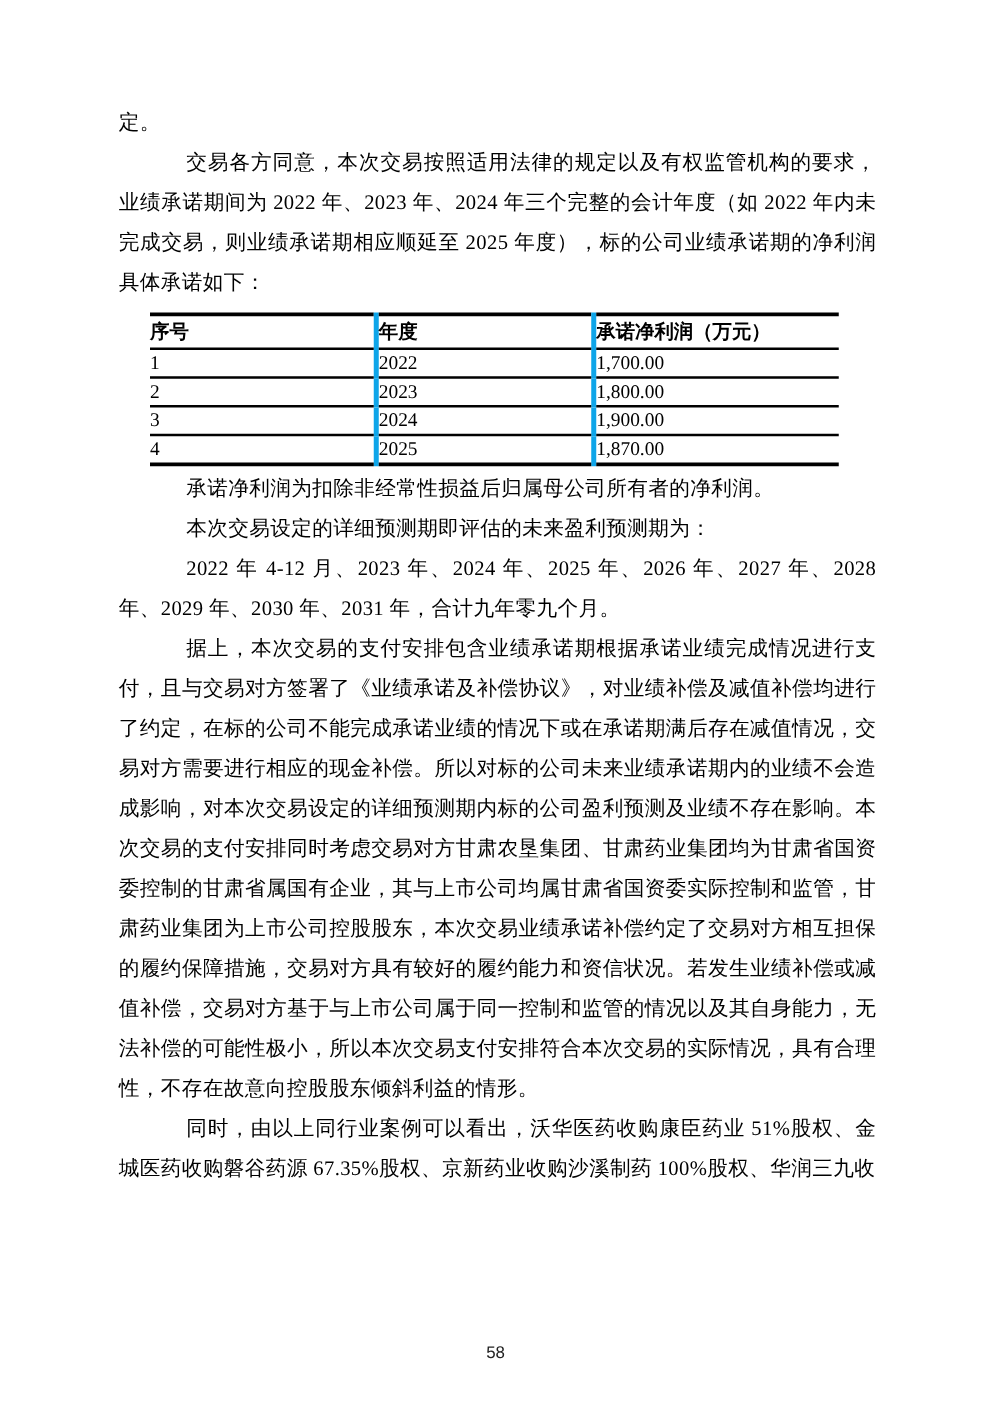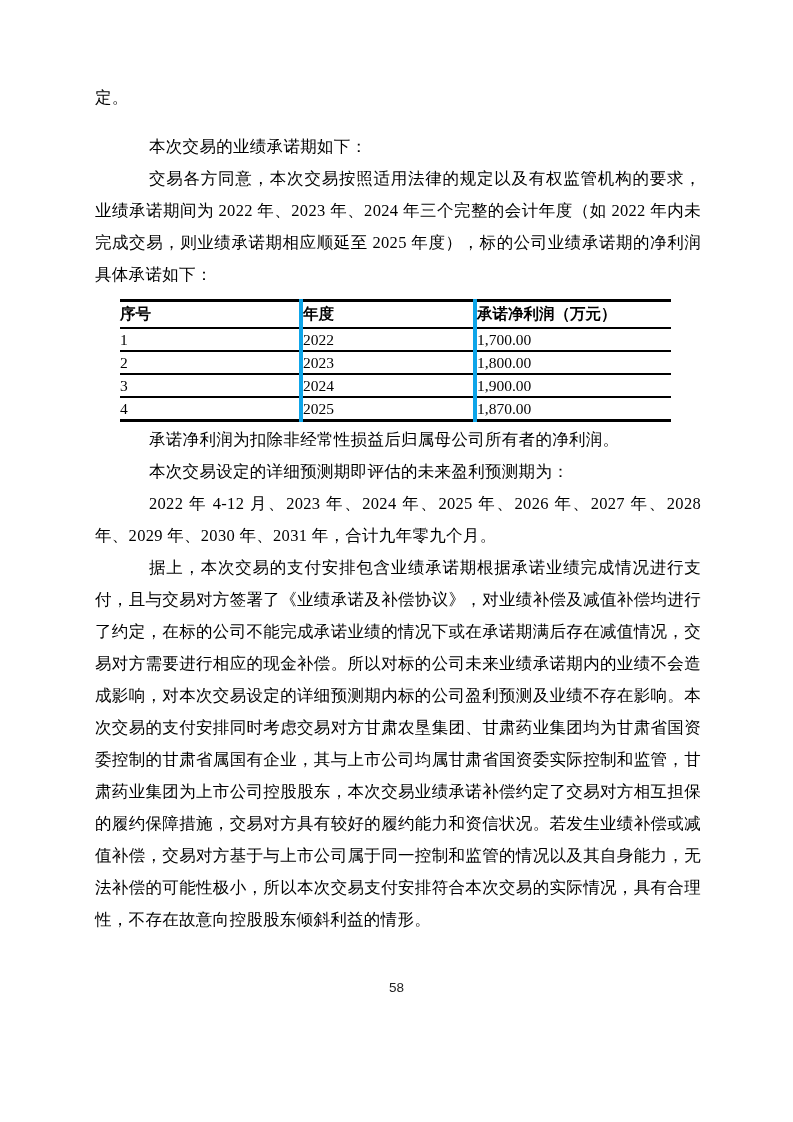--- a/index.html
+++ b/index.html
@@ -44,38 +44,37 @@
   }
   table.commit th { font-weight:bold; height:25px; }
   table.commit td { font-weight:normal; height:21px; }
   table.commit tr:last-child td { border-bottom:none; }
   table.commit th + th, table.commit td + td { border-left:4px solid #0ea5e9; }
   .col-index { width:181px; }
   .col-year  { width:174px; }
   .col-profit{ width:196px; }
   .page-number {
     position:absolute;
-    top:980px;
+    top:1074px;
     left:0;
     width:100%;
     text-align:center;
     font-size:13.5px;
     font-family:"Liberation Sans","DejaVu Sans",sans-serif;
     color:#222;
   }
 </style>
 </head>
 <body>
 
 <div class="page">
   <div class="content">
 
     <p class="para">定。</p>
 
-    <p class="para indent mt17">本次交易的业绩承诺期如下：</p>
 
     <p class="para indent">交易各方同意，本次交易按照适用法律的规定以及有权监管机构的要求，业绩承诺期间为 2022 年、2023 年、2024 年三个完整的会计年度（如 2022 年内未完成交易，则业绩承诺期相应顺延至 2025 年度），标的公司业绩承诺期的净利润具体承诺如下：</p>
 
     <table class="commit">
       <colgroup>
         <col class="col-index">
           <col class="col-year">
           <col class="col-profit">
       </colgroup>
       <thead>
@@ -110,17 +109,18 @@
     </table>
 
     <p class="para indent" style="margin-top:2px;">承诺净利润为扣除非经常性损益后归属母公司所有者的净利润。</p>
 
     <p class="para indent">本次交易设定的详细预测期即评估的未来盈利预测期为：</p>
 
     <p class="para indent">2022 年 4-12 月、2023 年、2024 年、2025 年、2026 年、2027 年、2028 年、2029 年、2030 年、2031 年，合计九年零九个月。</p>
 
     <p class="para indent">据上，本次交易的支付安排包含业绩承诺期根据承诺业绩完成情况进行支付，且与交易对方签署了《业绩承诺及补偿协议》，对业绩补偿及减值补偿均进行了约定，在标的公司不能完成承诺业绩的情况下或在承诺期满后存在减值情况，交易对方需要进行相应的现金补偿。所以对标的公司未来业绩承诺期内的业绩不会造成影响，对本次交易设定的详细预测期内标的公司盈利预测及业绩不存在影响。本次交易的支付安排同时考虑交易对方甘肃农垦集团、甘肃药业集团均为甘肃省国资委控制的甘肃省属国有企业，其与上市公司均属甘肃省国资委实际控制和监管，甘肃药业集团为上市公司控股股东，本次交易业绩承诺补偿约定了交易对方相互担保的履约保障措施，交易对方具有较好的履约能力和资信状况。若发生业绩补偿或减值补偿，交易对方基于与上市公司属于同一控制和监管的情况以及其自身能力，无法补偿的可能性极小，所以本次交易支付安排符合本次交易的实际情况，具有合理性，不存在故意向控股股东倾斜利益的情形。</p>
 
+    <p class="para indent">同时，由以上同行业案例可以看出，沃华医药收购康臣药业 51%股权、金城医药收购磐谷药源 67.35%股权、京新药业收购沙溪制药 100%股权、华润三九收</p>
 
   </div>
 
   <div class="page-number">58</div>
 </div>
 
 </body></html>

